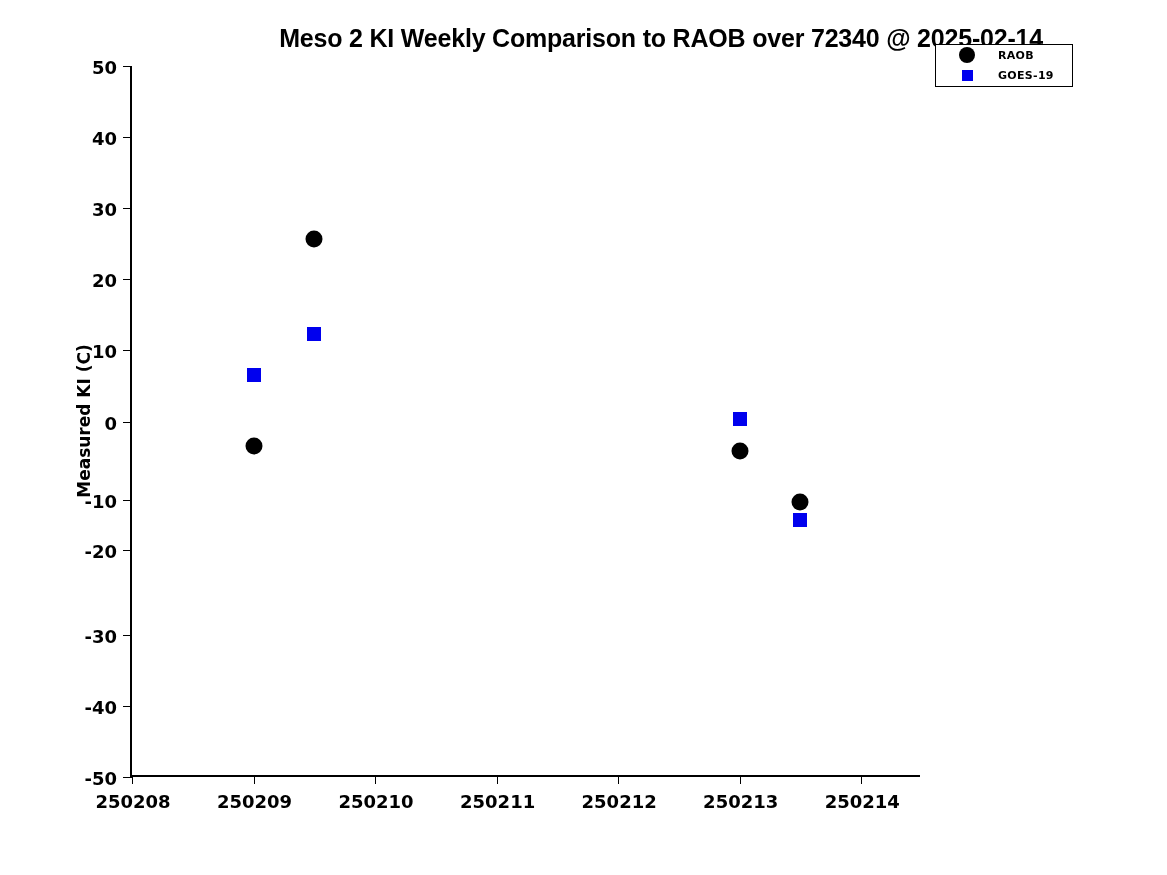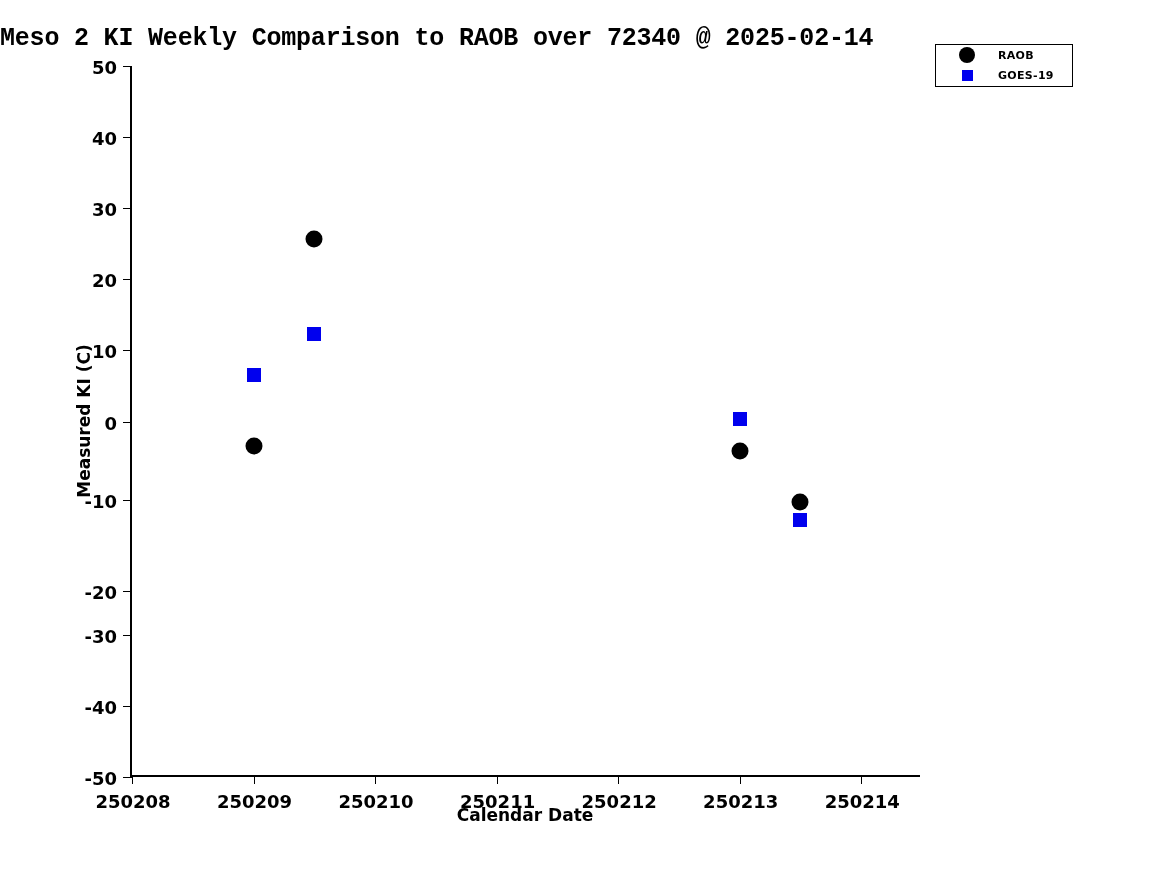--- a/index.html
+++ b/index.html
@@ -19,26 +19,26 @@
     left: 0;
     top: 0;
     width: 1167px;
     height: 875px;
   }
   #chart-title {
     position: absolute;
     left: 0;
     top: 24px;
     width: 1043px;
-    text-align: left;
+    text-align: right;
     font-size: 25px;
     font-weight: bold;
     color: #000000;
     letter-spacing: -0.2px;
-    font-family: Liberation Mono, monospace;
+    font-family: Liberation Sans, sans-serif;
     white-space: nowrap;
   }
   #plot-area {
     position: absolute;
     left: 130px;
     top: 66px;
     width: 790px;
     height: 711px;
     border-left: 2px solid #000000;
     border-bottom: 2px solid #000000;
@@ -183,21 +183,21 @@
         </div>
         <div class="tick-y" style="top: 284.4px;">
           <span class="tick-y-label">10</span>
         </div>
         <div class="tick-y" style="top: 355.5px;">
           <span class="tick-y-label">0</span>
         </div>
         <div class="tick-y" style="top: 434px;">
           <span class="tick-y-label">-10</span>
         </div>
-        <div class="tick-y" style="top: 525px;">
+        <div class="tick-y" style="top: 484px;">
           <span class="tick-y-label">-20</span>
         </div>
         <div class="tick-y" style="top: 568.8px;">
           <span class="tick-y-label">-30</span>
         </div>
         <div class="tick-y" style="top: 639.9px; text-align: center;">
           <span class="tick-y-label">-40</span>
         </div>
         <div class="tick-y" style="top: 711px;">
           <span class="tick-y-label">-50</span>
@@ -231,21 +231,20 @@
         <div class="pt circle" style="left: 182.308px; top: 173.484px; background: rgb(0, 0, 0);"></div>
         <div class="pt circle" style="left: 607.692px; top: 385.362px; background: rgb(0, 0, 0);"></div>
         <div class="pt circle" style="left: 668.462px; top: 435.843px; background: rgb(0, 0, 0);"></div>
         <div class="pt square" style="left: 121.538px; top: 308.574px; background: rgb(0, 0, 238);"></div>
         <div class="pt square" style="left: 182.308px; top: 268.047px; background: rgb(0, 0, 238);"></div>
         <div class="pt square" style="left: 607.692px; top: 352.656px; background: rgb(0, 0, 238);"></div>
         <div class="pt square" style="left: 668.462px; top: 453.618px; background: rgb(0, 0, 238);"></div>
       </div>
   </div>
 
-  <div id="xlabel">Calendar Date</div>
 
   <div id="legend">
       <div class="legend-row row0">
         <div class="legend-marker-box">
           <div class="legend-marker circle" style="background: rgb(0, 0, 0);"></div>
         </div>
         <span class="legend-text">RAOB</span>
       </div>
       <div class="legend-row row1">
         <div class="legend-marker-box">

